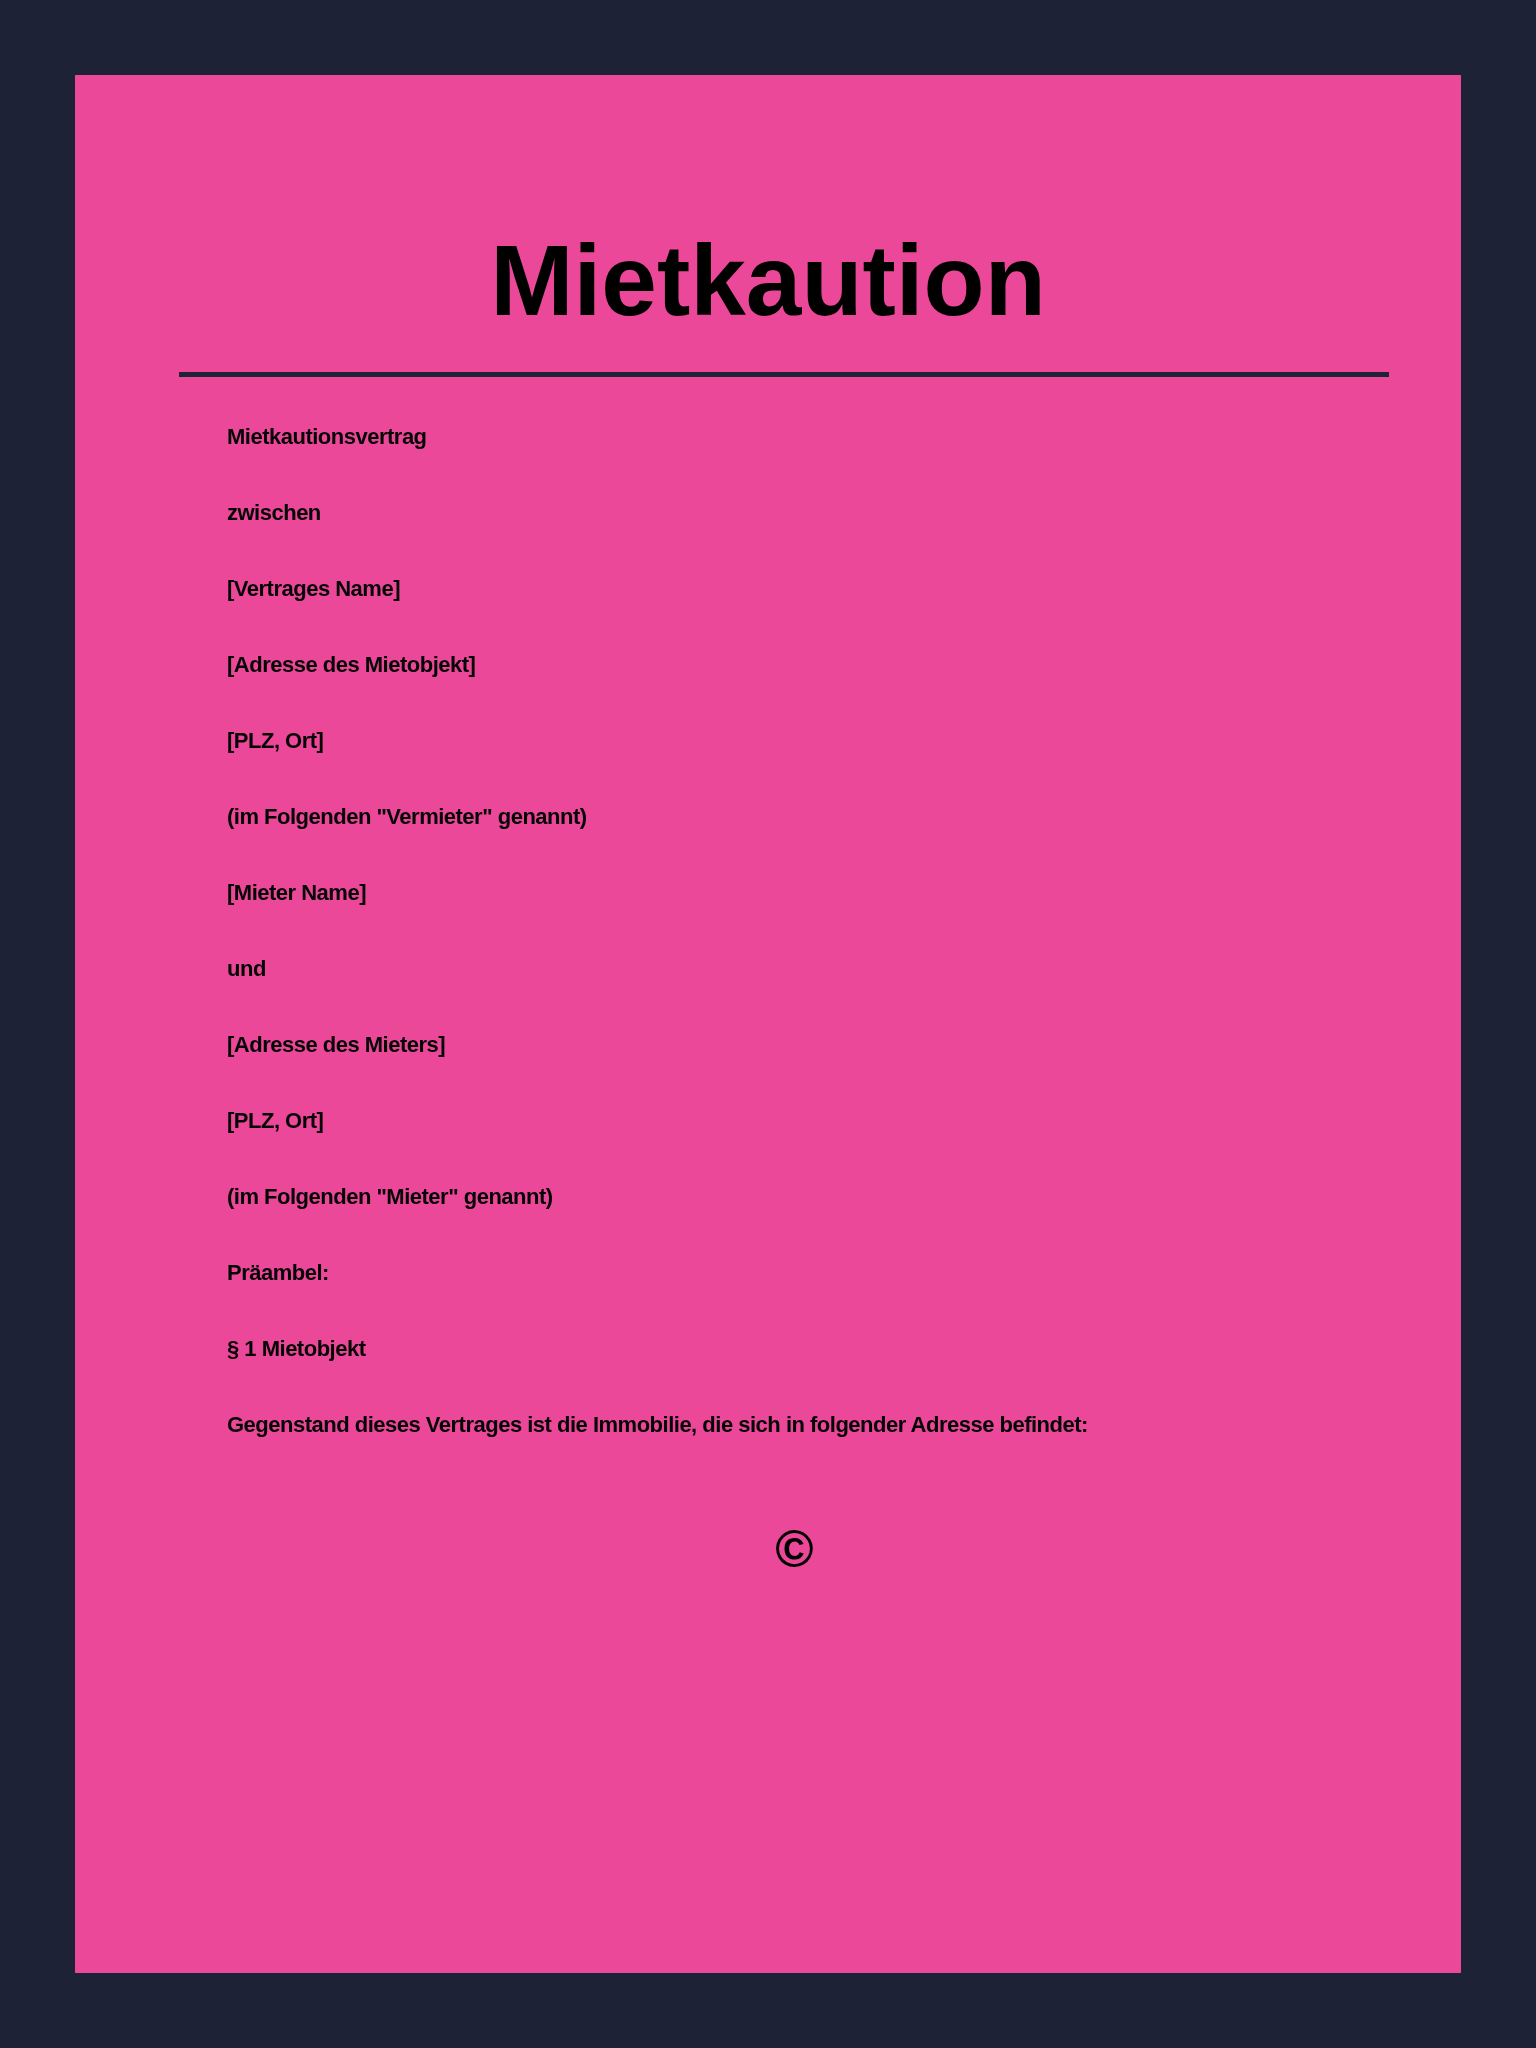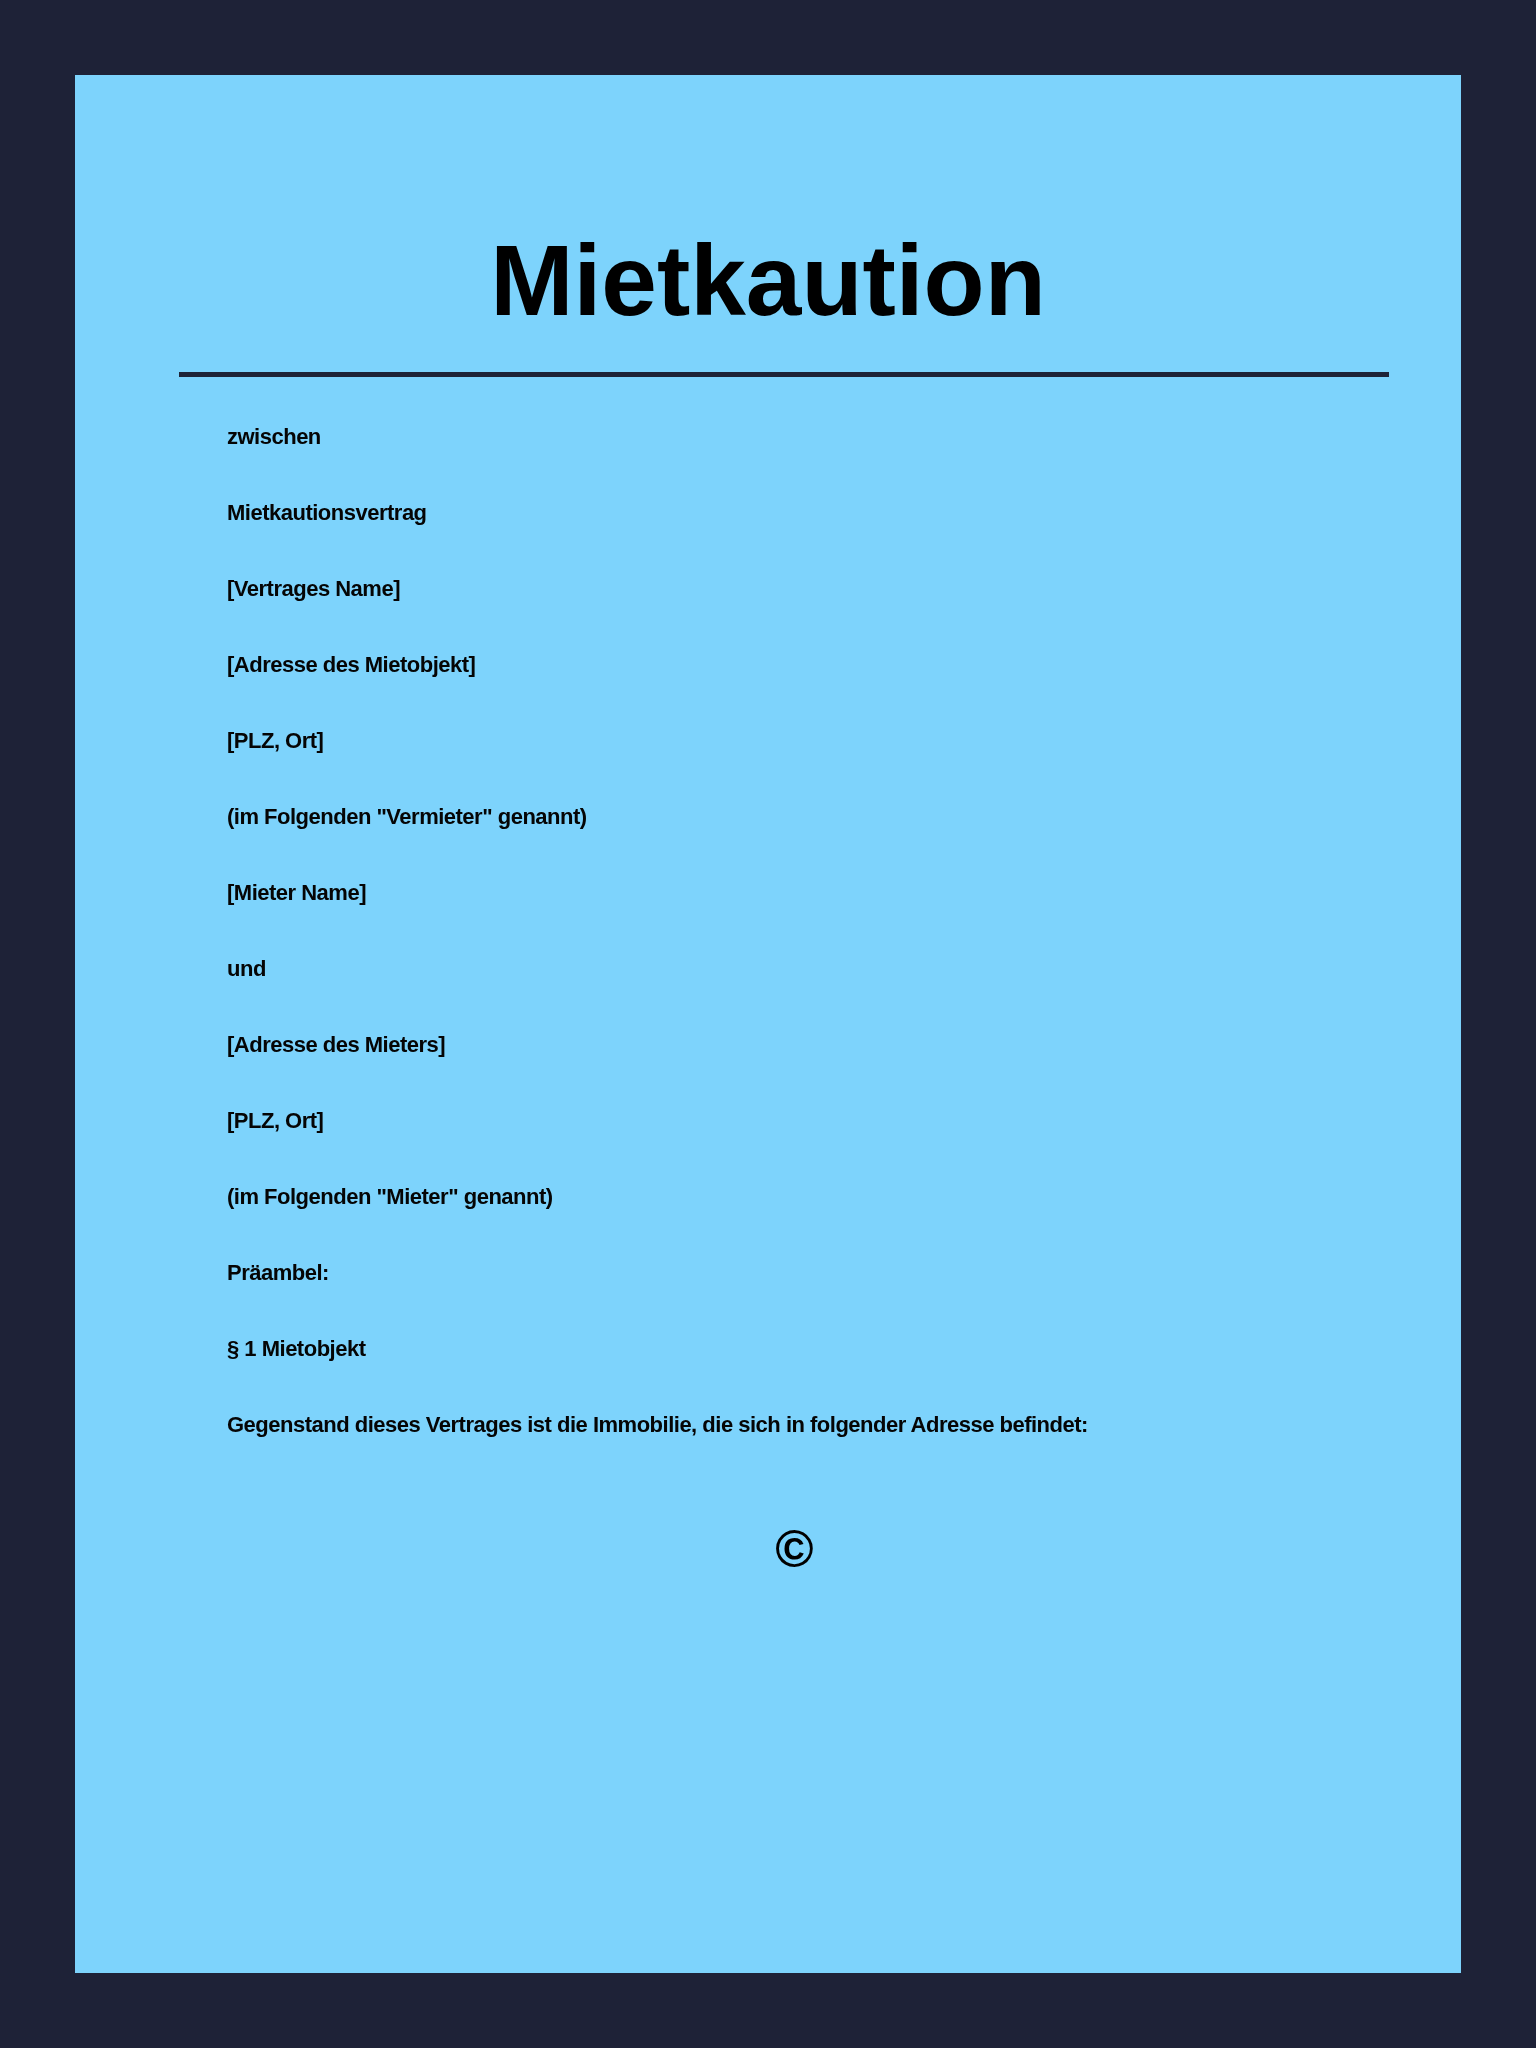--- a/index.html
+++ b/index.html
@@ -15,21 +15,21 @@
     width: 1536px;
     height: 2048px;
     background: #1e2237;
   }
   .page {
     position: absolute;
     left: 75px;
     top: 75px;
     width: 1386px;
     height: 1898px;
-    background: #7dd3fc;
+    background: #ec4899;
   }
   .title {
     margin: 148px 0 0 0;
     text-align: center;
     font-family: "Liberation Sans", sans-serif;
     font-weight: bold;
     font-size: 100px;
     line-height: 115px;
     color: #000000;
   }
@@ -64,22 +64,22 @@
   }
 </style>
 </head>
 <body>
 
 <div class="canvas">
   <div class="page">
     <h1 class="title">Mietkaution</h1>
     <div class="rule"></div>
     <div class="content">
+      <p>Mietkautionsvertrag</p>
       <p>zwischen</p>
-      <p>Mietkautionsvertrag</p>
       <p>[Vertrages Name]</p>
       <p>[Adresse des Mietobjekt]</p>
       <p>[PLZ, Ort]</p>
       <p>(im Folgenden "Vermieter" genannt)</p>
       <p>[Mieter Name]</p>
       <p>und</p>
       <p>[Adresse des Mieters]</p>
       <p>[PLZ, Ort]</p>
       <p>(im Folgenden "Mieter" genannt)</p>
       <p class="section">Präambel:</p>

